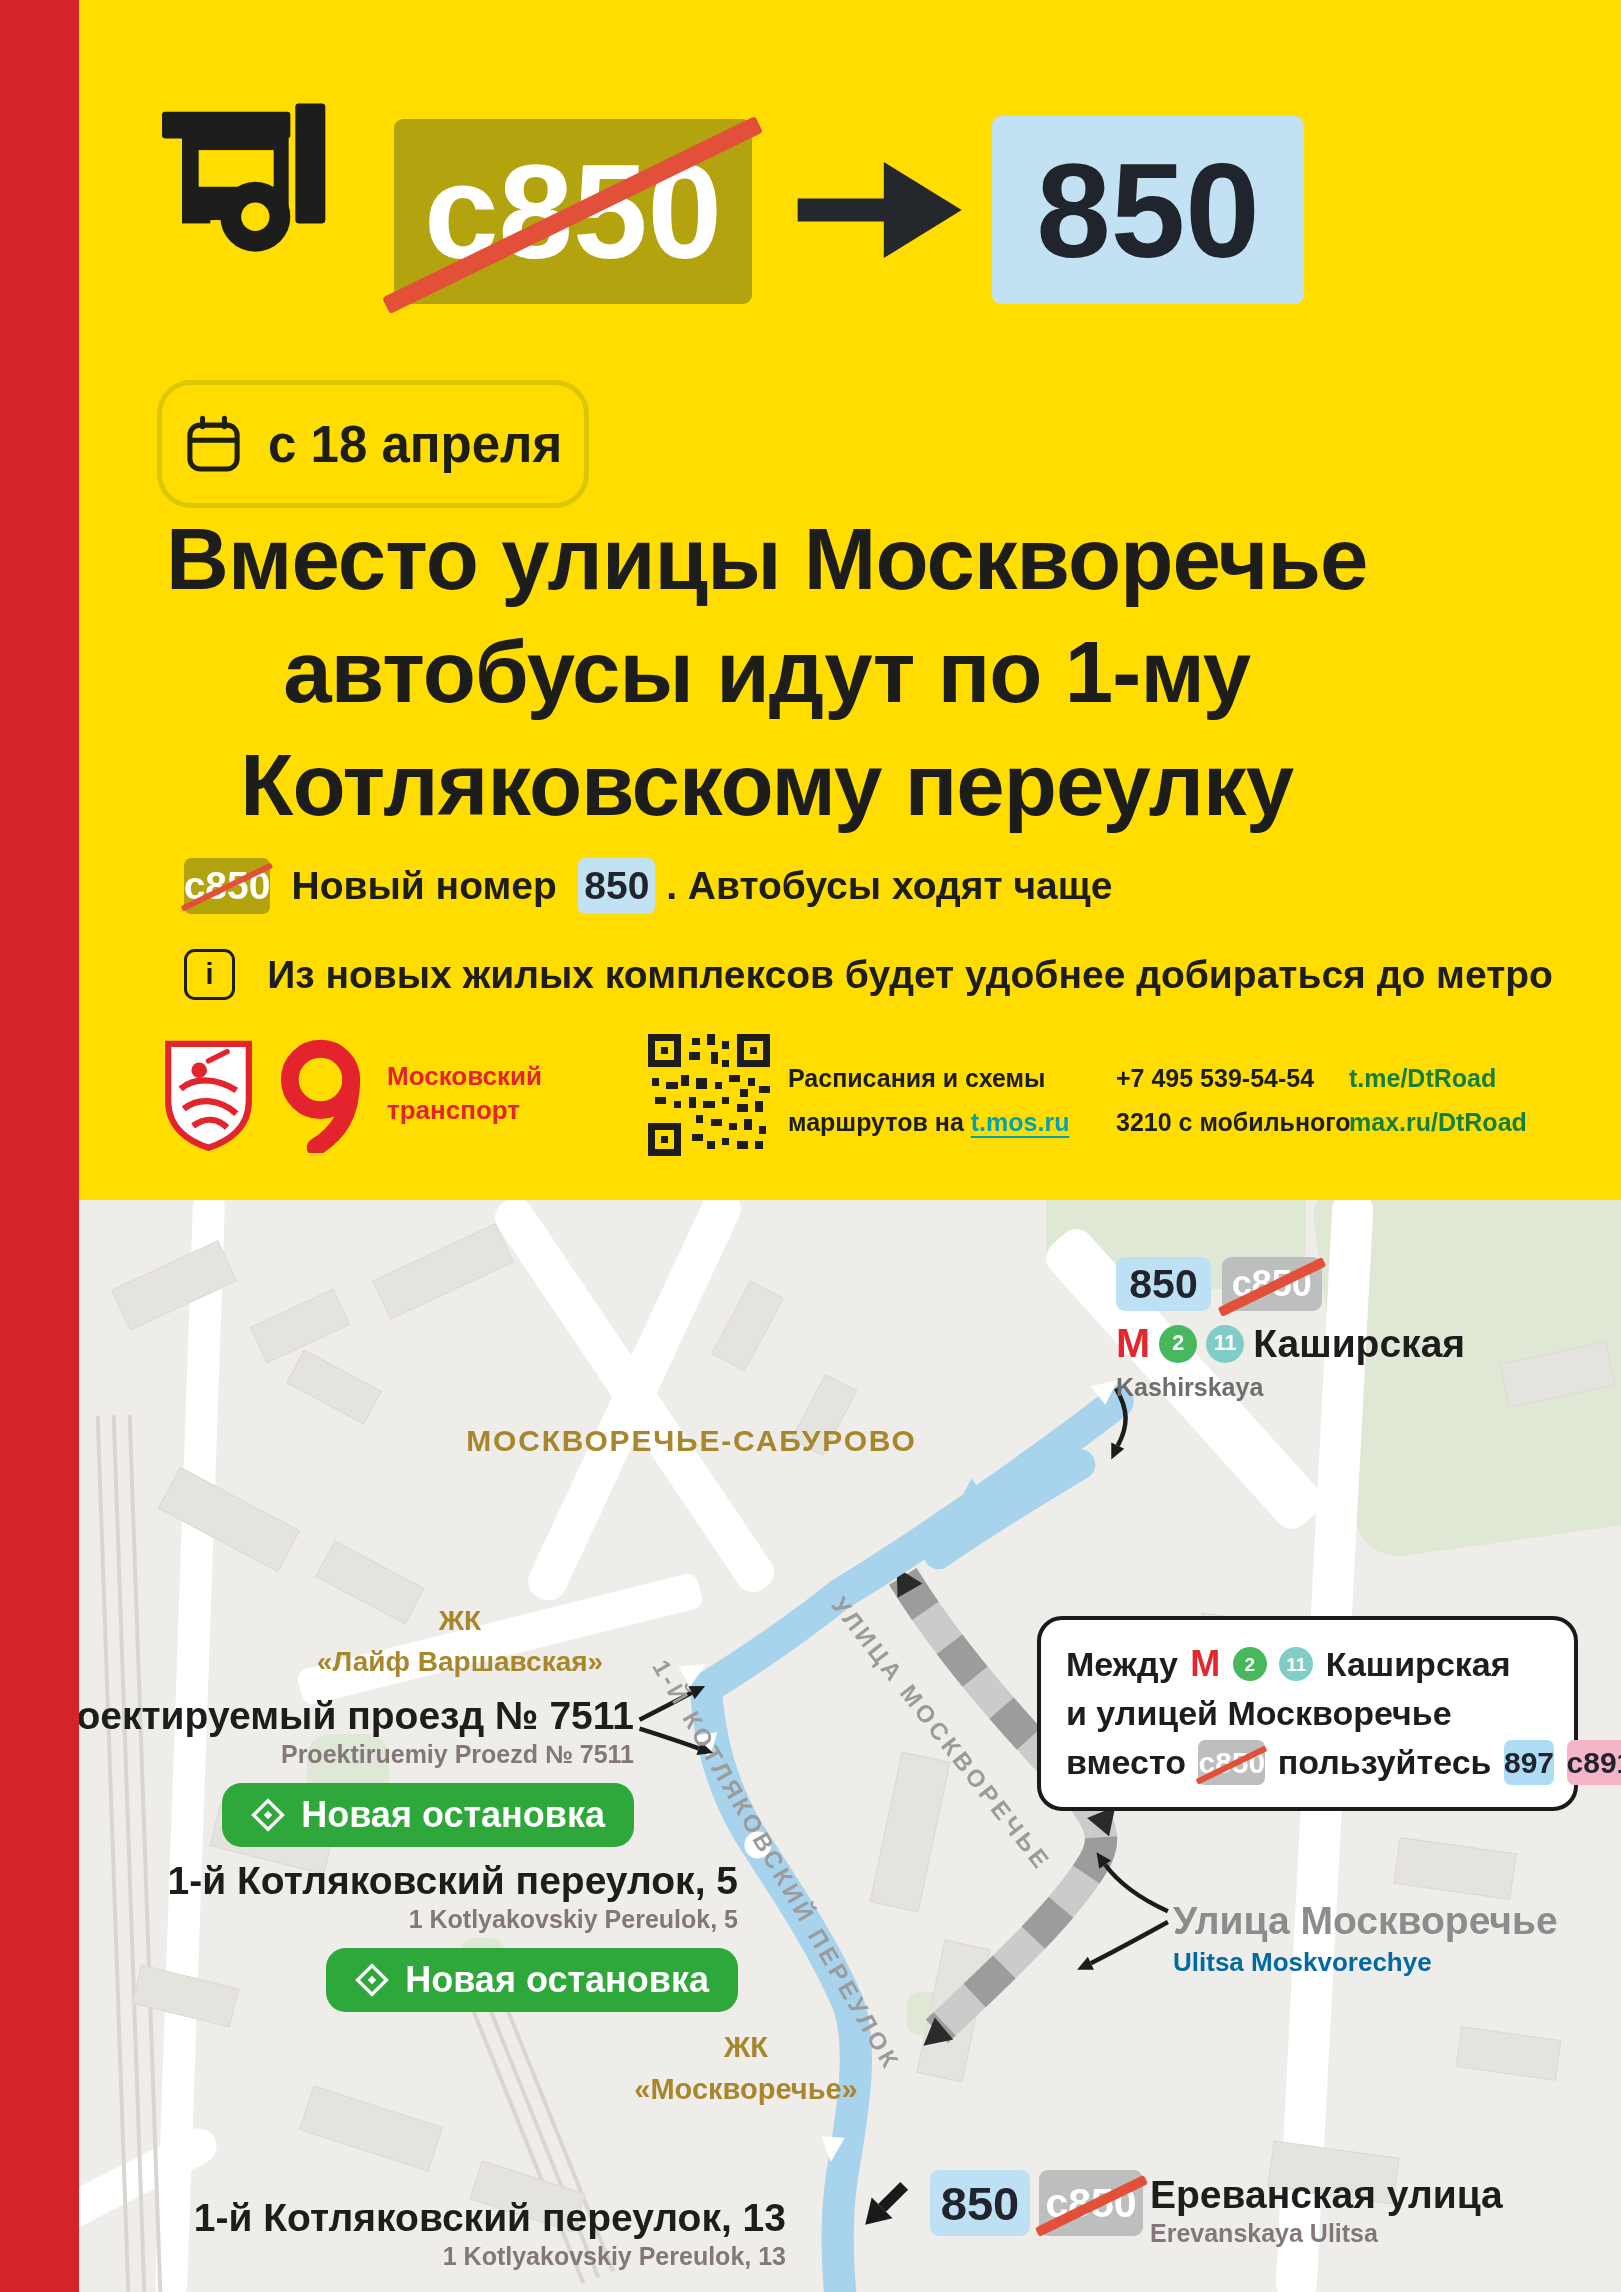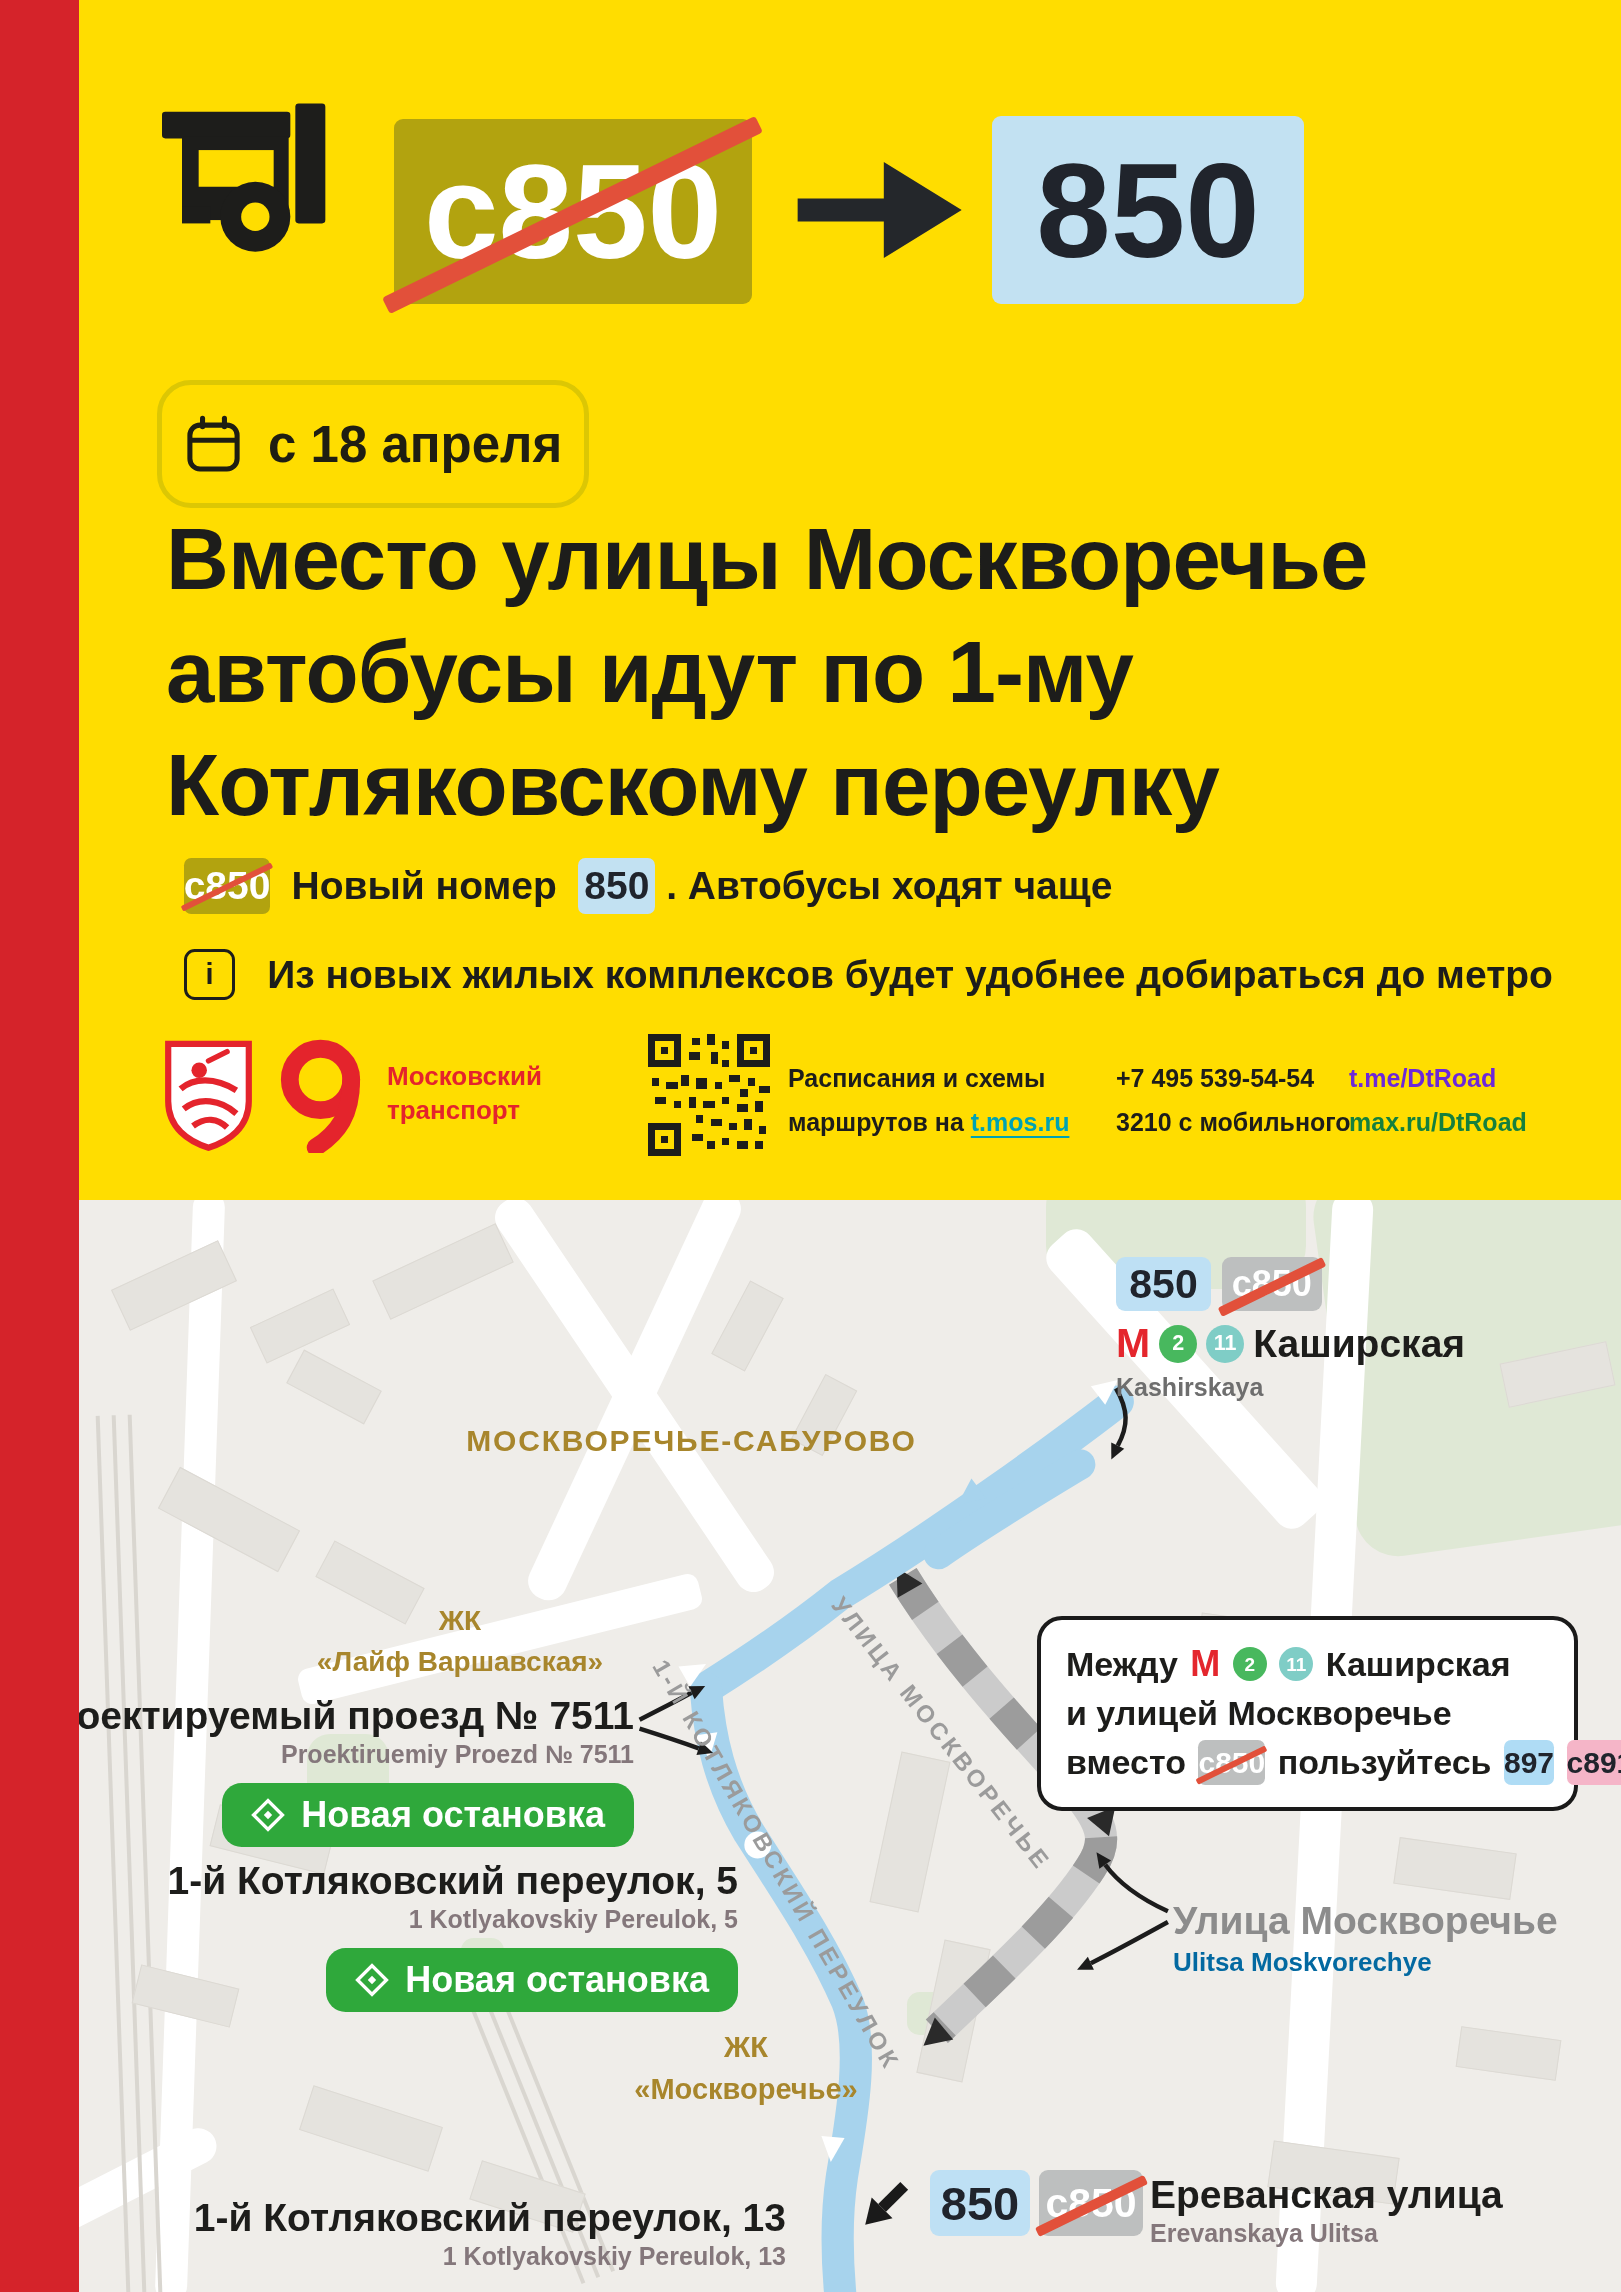--- a/index.html
+++ b/index.html
@@ -18,21 +18,21 @@
   .badge-new-lg{left:913px;top:116px;width:312px;height:188px;background:#C2E1F2;color:#20242C;font-size:134px;}
   .strike{position:absolute;left:-8%;top:47%;width:116%;height:18px;background:#E2503A;
           transform:rotate(-26deg);border-radius:3.6px;}
   .strike.thin{height:6.3px;border-radius:1.8px;}
   .strike.mid{height:9.9px;border-radius:2.7px;}
   .arrow-right{position:absolute;left:712px;top:152px;width:179px;height:116px;}
   .date-pill{position:absolute;left:78px;top:380px;height:118px;display:inline-flex;align-items:center;
              gap:25px;padding:0 22px;border:5.4px solid #DCC704;border-radius:34px;
              color:#1F1E12;font-size:51px;font-weight:700;}
   .heading{position:absolute;left:87px;top:502px;margin:0;color:#1D1D1B;font-size:87px;
-           font-weight:700;line-height:1.30;letter-spacing:-0.9px;}
+           font-weight:700;line-height:1.30;letter-spacing:-0.9px;text-align:center;}
   .note{position:absolute;left:105px;display:flex;align-items:center;gap:21.5px;
         color:#1D1D1B;font-size:39px;font-weight:700;}
   .note1{top:858px;}
   .note2{top:949px;}
   .mini-badge{position:relative;display:inline-flex;align-items:center;justify-content:center;
               font-weight:700;border-radius:7.2px;}
   .mb-olive{width:86px;height:56px;background:#B2A30F;color:#fff;font-size:39px;}
   .mb-blue{width:77px;height:56px;background:#C2E1F2;color:#20242C;font-size:39px;}
   .info-icon{width:45px;height:45px;border:3.6px solid #1D1D1B;border-radius:10.7px;
              display:inline-flex;align-items:center;justify-content:center;
@@ -234,21 +234,21 @@
           <span style="display:block">Расписания и схемы</span>
           <span style="display:block">
             <span>маршрутов на </span><a class="link-teal" href="#">t.mos.ru</a>
           </span>
         </div>
         <div class="phones">
           <span style="display:block">+7 495 539-54-54</span>
           <span style="display:block">3210 с мобильного</span>
         </div>
         <div class="links">
-          <a class="link-plain" style="display:block;color:#6d28d9;text-decoration:none" href="#">t.me/DtRoad</a>
+          <a class="link-plain" style="display:block;color:#15803d;text-decoration:none" href="#">t.me/DtRoad</a>
           <a class="link-plain" style="display:block;color:#15803d;text-decoration:none" href="#">max.ru/DtRoad</a>
         </div>
       </div>
     </div>
 
     <div class="map">
 
       <div class="park" style="left:1254px;top:-45px;width:340px;height:385px;transform:rotate(-8deg)"></div>
       <div class="park" style="left:967px;top:-36px;width:260px;height:125px"></div>
       <div class="park" style="left:382px;top:738px;width:43px;height:47px;border-radius:12.5px"></div>

